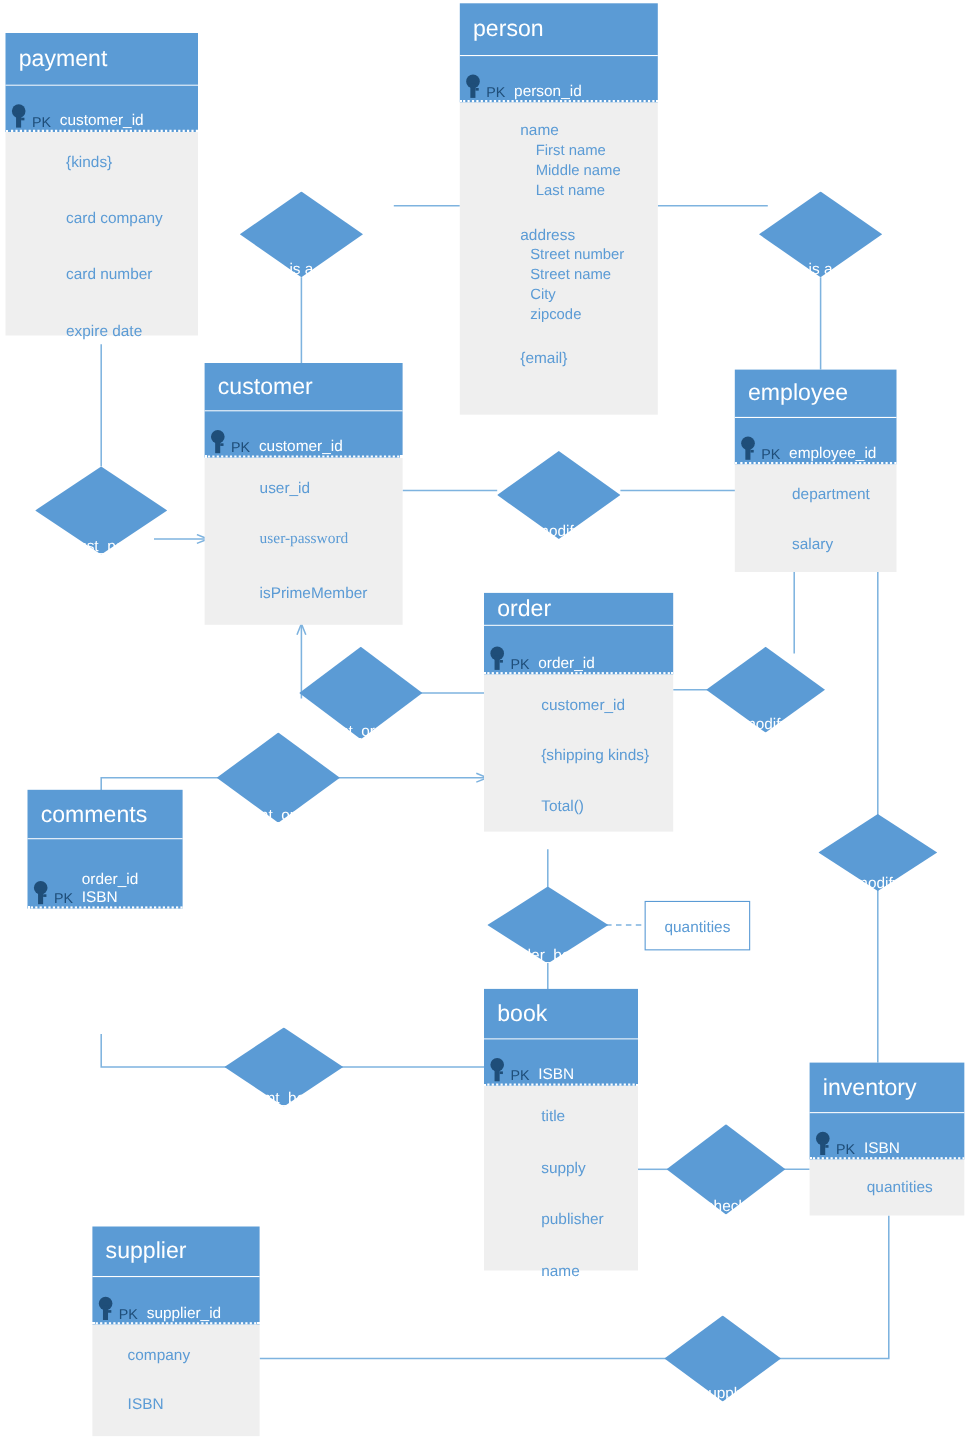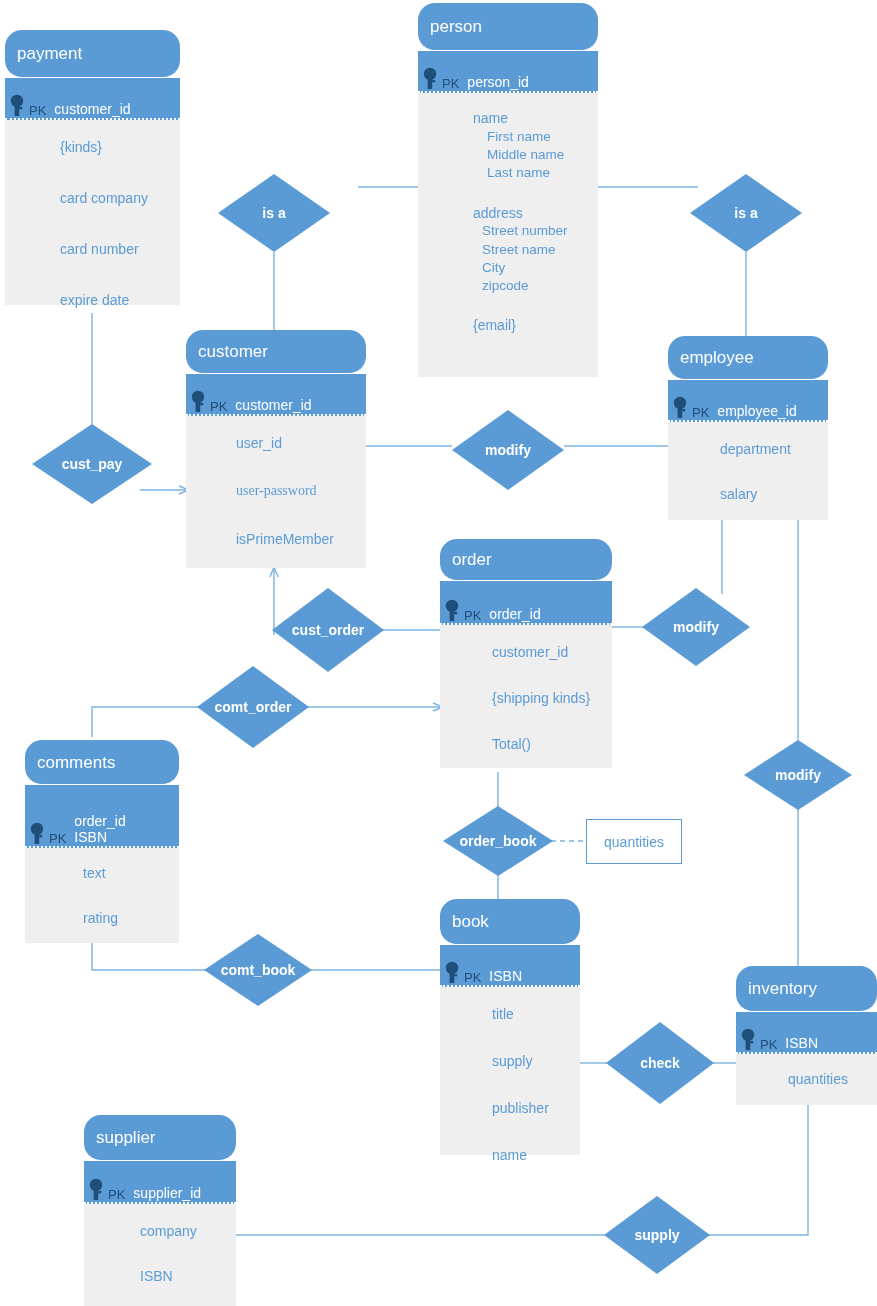--- a/index.html
+++ b/index.html
@@ -3,35 +3,35 @@
 <meta charset="utf-8">
 <title>ER Diagram</title>
 <style>
   html,body{margin:0;padding:0;background:#ffffff;}
   body{font-family:"Liberation Sans","DejaVu Sans",sans-serif;}
   #canvas{position:relative;width:877px;height:1306px;background:#ffffff;overflow:hidden;}
   svg.edges{position:absolute;left:0;top:0;width:877px;height:1306px;pointer-events:none;}
 
   
   .entity{position:absolute;box-sizing:border-box;}
-  .ent-title{background:#5B9BD5;color:#ffffff;font-size:17px;line-height:1;
+  .ent-title{background:#5B9BD5;color:#ffffff;font-size:21px;line-height:1;
              display:flex;align-items:center;padding-left:12px;box-sizing:border-box;
-             border-bottom:1px solid #ffffff;border-radius:17px;}
+             border-bottom:1px solid #ffffff;}
   .ent-pk{background:#5B9BD5;color:#ffffff;font-size:14px;box-sizing:border-box;
           display:flex;align-items:flex-end;position:relative;
           border-bottom:2px dotted #ffffff;}
   .pk-key{width:30px;display:flex;align-items:center;justify-content:flex-start;
           padding-left:4px;box-sizing:border-box;flex:0 0 auto;}
   .pk-label{color:#1F4E79;font-size:13px;margin-left:-6px;margin-right:8px;flex:0 0 auto;}
   .pk-name{color:#ffffff;font-size:14px;line-height:1.18;white-space:pre-line;}
   .ent-body{background:#efefef;box-sizing:border-box;padding-top:10px;}
   .attr{color:#5B9BD5;font-size:14px;line-height:1.35;padding:0 0 0 0;}
   .attr.sub{font-size:13.5px;}
   .attr-blank{height:10px;}
-  .rel-wrap{position:absolute;display:flex;align-items:center;justify-content:center;font-weight:bold;}
+  .rel-wrap{position:absolute;display:flex;align-items:flex-end;justify-content:center;}
   .rel-text{position:relative;color:#ffffff;font-size:14px;white-space:nowrap;z-index:2;}
 
   
   .attrbox{position:absolute;box-sizing:border-box;background:#ffffff;
            border:1px solid #5B9BD5;color:#5B9BD5;font-size:14px;
            display:flex;align-items:center;justify-content:center;}
 </style>
 </head>
 <body>
 
@@ -160,76 +160,72 @@
       <span class="pk-label">PK</span>
       <span class="pk-name">customer_id</span>
     </div>
     <div class="ent-body" style="height:152px;padding-left:50px;">
       <div class="attr" style="margin-top:8px;">user_id</div>
       <div class="attr" style="margin-top:29px;font-family:Liberation Serif, serif;">user-password</div>
       <div class="attr" style="margin-top:29px;">isPrimeMember</div>
     </div>
   </div>
 
-  <div class="entity" style="left:668px;top:336px;width:160px;">
+  <div class="entity" style="left:668px;top:336px;width:147px;">
     <div class="ent-title" style="height:44px;">employee</div>
     <div class="ent-pk" style="height:42px;">
       <span class="pk-key">
         <svg width="16" height="24" viewBox="0 0 16 24">
             <circle cx="8" cy="7" r="6.2" fill="#1F4E79"></circle>
             <rect x="5.6" y="9" width="4.6" height="13" fill="#1F4E79"></rect>
             <rect x="10.2" y="13" width="3" height="2.4" fill="#1F4E79"></rect>
           </svg>
       </span>
       <span class="pk-label">PK</span>
       <span class="pk-name">employee_id</span>
     </div>
     <div class="ent-body" style="height:98px;padding-left:52px;">
       <div class="attr" style="margin-top:8px;">department</div>
       <div class="attr" style="margin-top:26px;">salary</div>
     </div>
   </div>
 
   <div class="entity" style="left:440px;top:539px;width:172px;">
-    <div class="ent-title" style="height:42px;">order</div>
+    <div class="ent-title" style="height:30px;">order</div>
     <div class="ent-pk" style="height:44px;">
       <span class="pk-key">
         <svg width="16" height="24" viewBox="0 0 16 24">
             <circle cx="8" cy="7" r="6.2" fill="#1F4E79"></circle>
             <rect x="5.6" y="9" width="4.6" height="13" fill="#1F4E79"></rect>
             <rect x="10.2" y="13" width="3" height="2.4" fill="#1F4E79"></rect>
           </svg>
       </span>
       <span class="pk-label">PK</span>
       <span class="pk-name">order_id</span>
     </div>
     <div class="ent-body" style="height:143px;padding-left:52px;">
       <div class="attr" style="margin-top:8px;">customer_id</div>
       <div class="attr" style="margin-top:27px;">{shipping kinds}</div>
       <div class="attr" style="margin-top:27px;">Total()</div>
     </div>
   </div>
 
-  <div class="entity" style="left:25px;top:740px;width:154px;">
+  <div class="entity" style="left:25px;top:718px;width:141px;">
     <div class="ent-title" style="height:45px;">comments</div>
     <div class="ent-pk" style="height:63px;">
       <span class="pk-key">
         <svg width="16" height="24" viewBox="0 0 16 24">
             <circle cx="8" cy="7" r="6.2" fill="#1F4E79"></circle>
             <rect x="5.6" y="9" width="4.6" height="13" fill="#1F4E79"></rect>
             <rect x="10.2" y="13" width="3" height="2.4" fill="#1F4E79"></rect>
           </svg>
       </span>
       <span class="pk-label">PK</span>
       <span class="pk-name">order_id
 ISBN</span>
-    </div>
-    <div class="ent-body" style="height:95px;padding-left:58px;">
-      <div class="attr" style="margin-top:6px;">text</div>
-      <div class="attr" style="margin-top:26px;">rating</div>
     </div>
   </div>
 
   <div class="entity" style="left:440px;top:899px;width:140px;">
     <div class="ent-title" style="height:46px;">book</div>
     <div class="ent-pk" style="height:42px;">
       <span class="pk-key">
         <svg width="16" height="24" viewBox="0 0 16 24">
             <circle cx="8" cy="7" r="6.2" fill="#1F4E79"></circle>
             <rect x="5.6" y="9" width="4.6" height="13" fill="#1F4E79"></rect>
@@ -271,21 +267,21 @@
       <span class="pk-key">
         <svg width="16" height="24" viewBox="0 0 16 24">
             <circle cx="8" cy="7" r="6.2" fill="#1F4E79"></circle>
             <rect x="5.6" y="9" width="4.6" height="13" fill="#1F4E79"></rect>
             <rect x="10.2" y="13" width="3" height="2.4" fill="#1F4E79"></rect>
           </svg>
       </span>
       <span class="pk-label">PK</span>
       <span class="pk-name">supplier_id</span>
     </div>
-    <div class="ent-body" style="height:102px;padding-left:56px;">
+    <div class="ent-body" style="height:102px;padding-left:32px;">
       <div class="attr" style="margin-top:8px;">company</div>
       <div class="attr" style="margin-top:26px;">ISBN</div>
     </div>
   </div>
 
   <div class="rel-wrap" style="left:218px;top:174px;width:112px;height:78px;">
     <svg width="112" height="78" style="position:absolute;left:0;top:0;">
       <polygon points="56,0 112,39 56,78 0,39" fill="#5B9BD5"></polygon>
     </svg>
     <span class="rel-text">is a</span>

